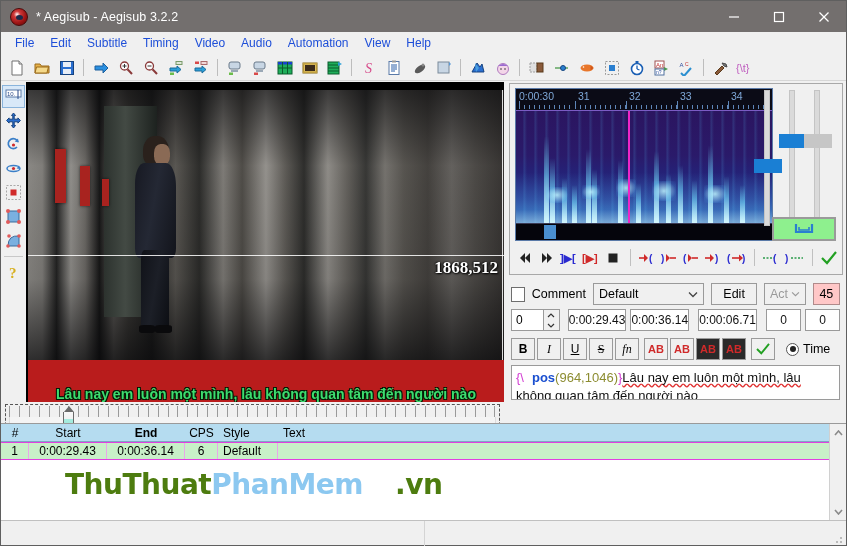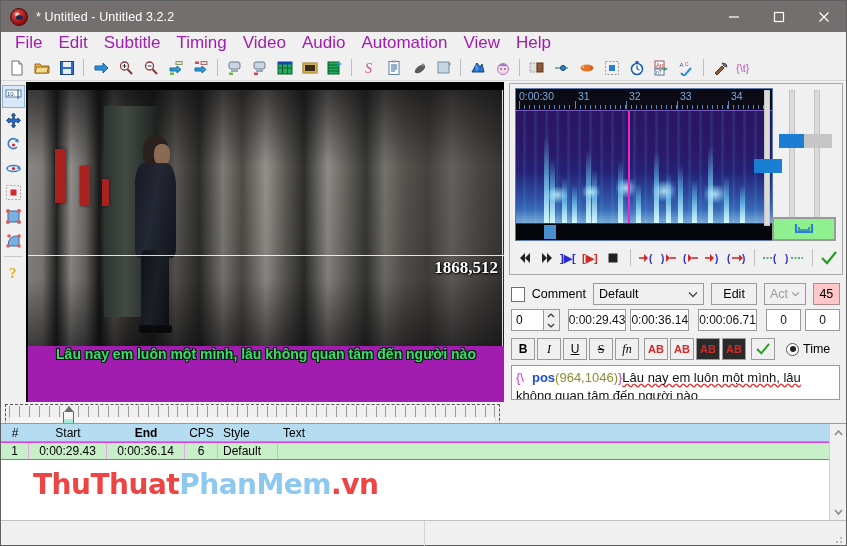--- a/index.html
+++ b/index.html
@@ -54,22 +54,22 @@
   
   .menubar {
     height: 23px;
     background: #f0f0f0;
     display: flex;
     align-items: center;
     padding-left: 6px;
     border-bottom: 1px solid #f0f0f0;
   }
   .menu-item {
-    font-size: 17px;
-    color: #a21caf;
+    font-size: 12px;
+    color: #1d4ed8;
     padding: 3px 8px;
     white-space: nowrap;
   }
 
   
   .toolbar {
     height: 26px;
     background: #f0f0f0;
     display: flex;
     align-items: center;
@@ -171,23 +171,23 @@
     width: 1px; background: rgba(255,255,255,.85);
   }
   .coord-label {
     position: absolute; right: 6px; top: 54%;
     color: #ffffff;
     font-family: "Liberation Serif", serif;
     font-size: 17px; font-weight: bold;
     text-shadow: 1px 1px 2px #000, -1px 0 2px #000;
   }
   .sub-band {
-    position: absolute; left: 0; right: 0; bottom: 0; height: 56px;
-    background: #a21caf;
-    display: flex; align-items: flex-start; justify-content: center;
+    position: absolute; left: 0; right: 0; bottom: 0; height: 42px;
+    background: #b91c1c;
+    display: flex; align-items: flex-end; justify-content: center;
   }
   .sub-text {
     color: #3ddc6e;
     font-size: 14px;
     font-weight: 600;
     text-shadow: -1px -1px 0 #001a06, 1px -1px 0 #001a06, -1px 1px 0 #001a06, 1px 1px 0 #001a06;
     white-space: nowrap;
   }
 
   
@@ -441,21 +441,21 @@
     border-right: 1px solid #e8a8e8;
   }
   .gc.l { justify-content: flex-start; padding-left: 5px; }
   .grid-blank { background: #ffffff; height: 60px; position: relative; }
   .watermark {
     position: absolute; left: 32px; top: 8px;
     font-family: "DejaVu Sans", sans-serif;
     font-size: 28px; font-weight: bold;
     letter-spacing: -0.5px;
   }
-  .wm-a { color: #ef4444; }
+  .wm-a { color: #4d7c0f; margin-left: 32px; }
   .wm-b { color: #8cc8f0; }
   .gscroll {
     position: absolute; right: 0; top: 0; width: 17px; bottom: 0;
     background: #f0f0f0; border-left: 1px solid #d0d0d0;
   }
   .gs-arrow {
     position: absolute; left: 0; right: 0; height: 17px;
     display: flex; align-items: center; justify-content: center;
   }
 
@@ -474,21 +474,21 @@
   }
   .grip { position: absolute; right: 2px; bottom: 2px; width: 12px; height: 12px; }
 </style>
 </head>
 <body>
 
 <div id="app">
 
   <div class="titlebar">
     <div class="title-icon"></div>
-    <div class="title-text">* Untitled - Untitled 3.2.2</div>
+    <div class="title-text">* Aegisub - Aegisub 3.2.2</div>
     <div class="win-btns">
       <div class="win-btn">
         <svg width="12" height="12" viewBox="0 0 12 12">
             <line x1="1" y1="6" x2="11" y2="6" stroke="#fff" stroke-width="1.2"></line>
           </svg>
       </div>
       <div class="win-btn">
         <svg width="12" height="12" viewBox="0 0 12 12">
             <rect x="1.5" y="1.5" width="9" height="9" fill="none" stroke="#fff" stroke-width="1.2"></rect>
           </svg>

